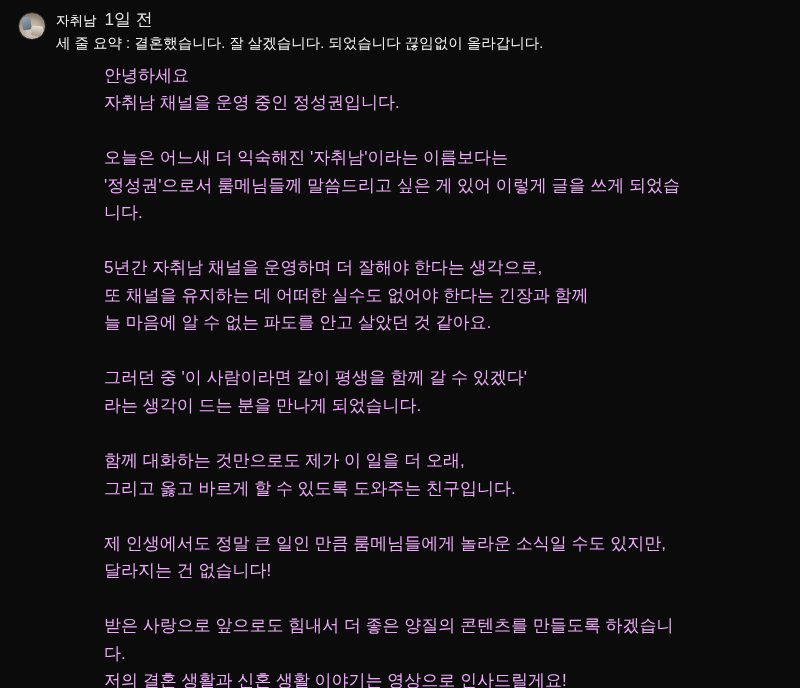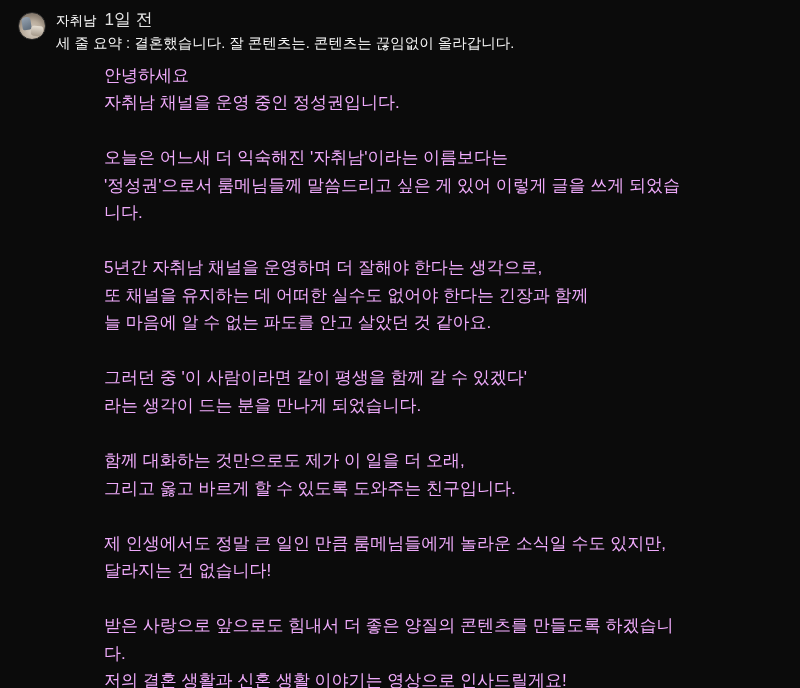--- a/index.html
+++ b/index.html
@@ -96,21 +96,21 @@
 <body>
 
 <div class="post">
   <div class="header-row">
     <div class="avatar"></div>
     <div class="body-col">
       <div class="meta-line">
         <span class="author">자취남</span>
         <span class="timestamp">1일 전</span>
       </div>
-      <div class="summary-line">세 줄 요약 : 결혼했습니다. 잘 콘텐츠는. 콘텐츠는 끊임없이 올라갑니다.</div>
+      <div class="summary-line">세 줄 요약 : 결혼했습니다. 잘 살겠습니다. 되었습니다 끊임없이 올라갑니다.</div>
       <div class="body-text">안녕하세요
 자취남 채널을 운영 중인 정성권입니다.
 
 오늘은 어느새 더 익숙해진 '자취남'이라는 이름보다는
 '정성권'으로서 룸메님들께 말씀드리고 싶은 게 있어 이렇게 글을 쓰게 되었습니다.
 
 5년간 자취남 채널을 운영하며 더 잘해야 한다는 생각으로,
 또 채널을 유지하는 데 어떠한 실수도 없어야 한다는 긴장과 함께
 늘 마음에 알 수 없는 파도를 안고 살았던 것 같아요.
 

